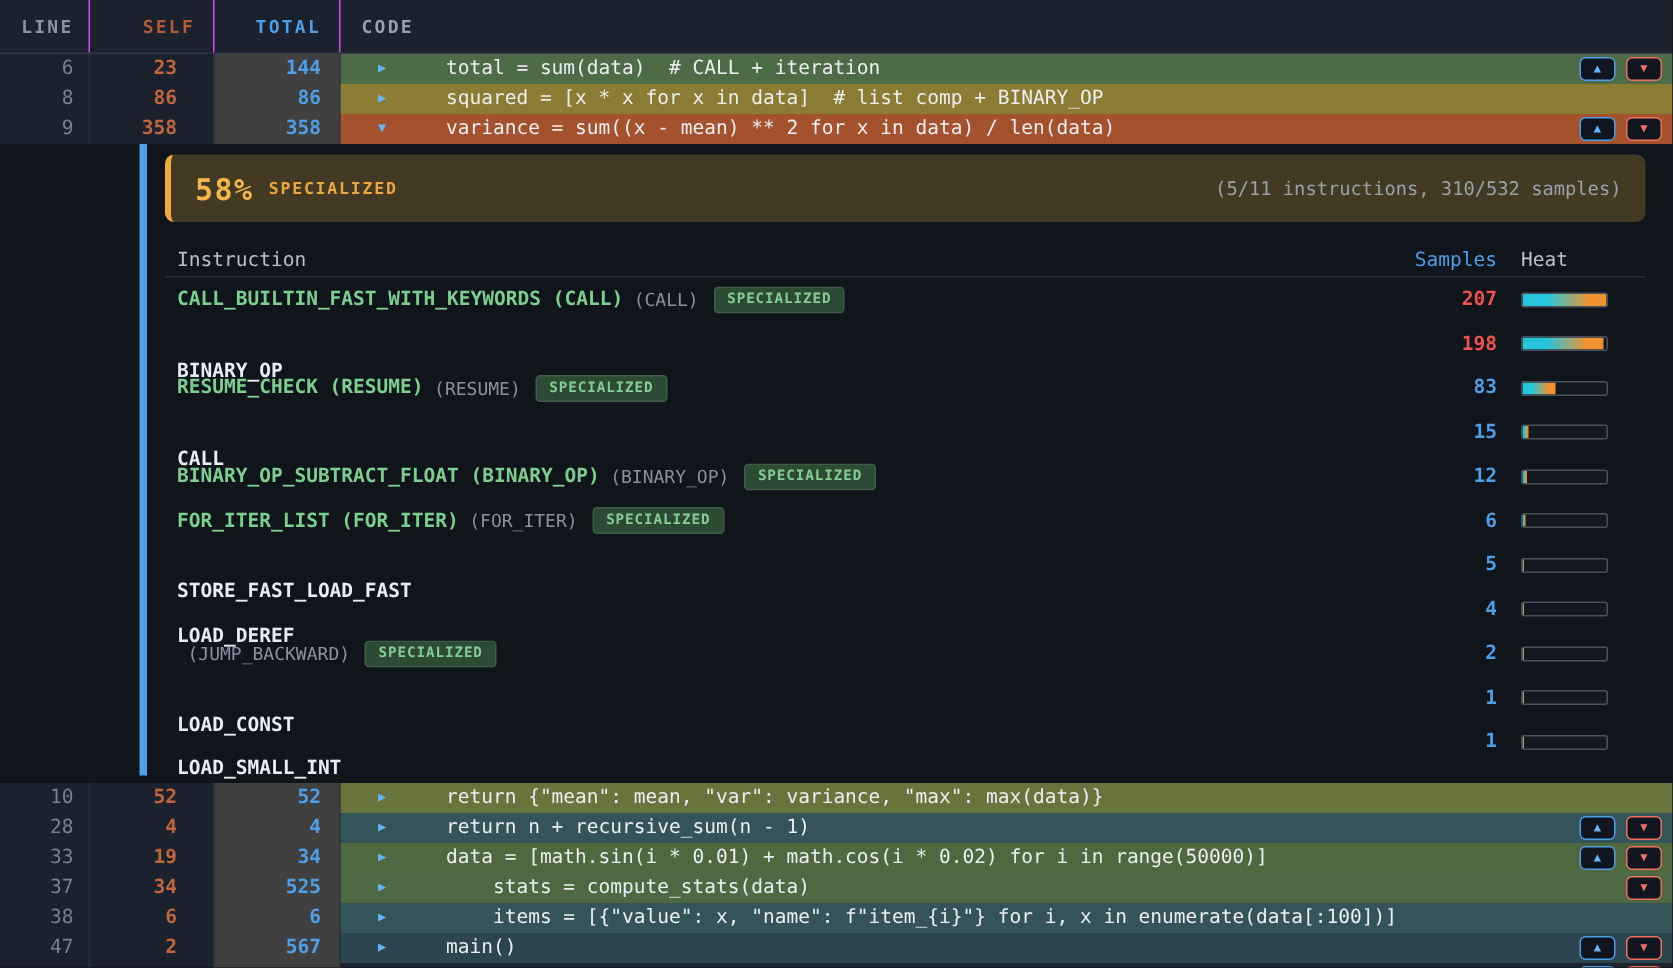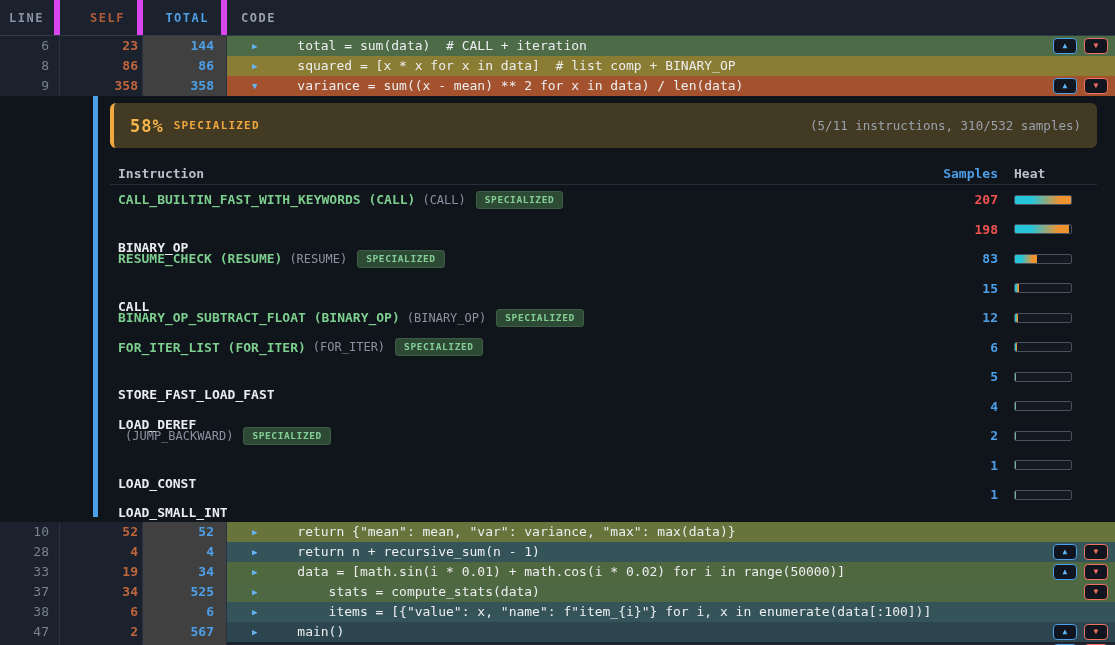--- a/index.html
+++ b/index.html
@@ -10,31 +10,31 @@
     font-family:"DejaVu Sans Mono","Liberation Mono",monospace;
   }
   .app { width:1115px; height:645px; position:relative; }
 
   
   .thead {
     height:36px; display:flex; align-items:center;
     background:#1b212d; border-bottom:1px solid #313948;
     font-size:12px; font-weight:bold; letter-spacing:1.5px;
   }
-  .th { height:100%; display:flex; align-items:center; border-right:6px solid #d946ef; }
+  .th { height:100%; display:flex; align-items:center; border-right:1px solid #d946ef; }
   .th-line  { width:60px; justify-content:flex-end; padding-right:10px; color:#8a93a6; }
   .th-self  { width:83px; justify-content:flex-end; padding-right:12px; color:#b05c38; }
   .th-total { width:84px; justify-content:flex-end; padding-right:12px; color:var(--blue); }
   .th-code  { flex:1; padding-left:14px; color:#98a0b0; border-right:none; }
 
   .crow { display:flex; height:20px; font-size:13px; line-height:20px; }
   .cell { height:20px; }
   .c-line  { width:60px; text-align:right; padding-right:10px; color:#79818f;
              background:#1b212d; border-right:1px solid #2a3140; }
-  .c-self  { width:83px; text-align:right; padding-right:4px; color:var(--selfc);
+  .c-self  { width:83px; text-align:right; padding-right:24px; color:var(--selfc);
              font-weight:bold; background:#1b212d; border-right:1px solid #2a3140; }
   .c-total { width:84px; text-align:right; padding-right:12px; color:var(--blue);
              font-weight:bold; background:#404040; border-right:1px solid #2a3140; }
   .c-code  { flex:1; display:flex; align-items:center; color:#eceef1; overflow:hidden; }
   .tri { flex:none; width:14px; margin-left:25px; font-size:9px; color:#64b5f6; }
   .codetext { flex:1; white-space:pre; overflow:hidden; }
   .btns { flex:none; display:flex; gap:7px; margin-right:7px; }
   .nav {
     width:24px; height:16px; border-radius:4px; background:#10151f;
     display:flex; align-items:center; justify-content:center;
@@ -46,29 +46,29 @@
 
   
   .panel { position:relative; height:426px; background:#10141b; }
   .vbar { position:absolute; left:93px; top:0; width:5px; height:421px; background:var(--blue); }
   .panel-content { position:absolute; left:110px; right:18px; top:0; bottom:0; }
   .summary {
     position:absolute; left:0; right:0; top:7px; height:45px;
     background:#423a23; border-left:4px solid #f0a840; border-radius:6px;
     display:flex; align-items:center; padding:0 16px;
   }
-  .pct { font-size:17px; font-weight:bold; color:var(--amber); letter-spacing:1px; }
+  .pct { font-size:20px; font-weight:bold; color:var(--amber); letter-spacing:1px; }
   .pct-label { font-size:11px; font-weight:bold; color:#f0a63e; margin-left:10px; letter-spacing:1.2px; }
   .meta { margin-left:auto; color:#9aa1ad; font-size:12.5px; }
 
   .itable { position:absolute; left:0; right:0; top:66px; }
   .ithead {
     display:flex; align-items:center; height:23px;
     border-bottom:1px solid #272e3a;
-    font-size:13px; font-weight:bold; color:#b9c0cb;
+    font-size:13px; font-weight:normal; color:#b9c0cb;
   }
   .ith-name { flex:1; padding-left:8px; }
   .ith-samples { width:72px; text-align:right; color:var(--blue); }
   .ith-gap { width:13px; }
   .ith-heat { width:86px; padding-left:3px; }
 
   .irow { display:flex; align-items:center; height:29.5px; font-size:13px; }
   .i-name { flex:1; padding-left:8px; font-weight:bold; white-space:nowrap; overflow:hidden; display:flex; align-items:center; }
   .i-name .nm.spec { color:var(--green); }
   .i-name .nm.plain { color:#e9ecf0;margin-top:36px; }

